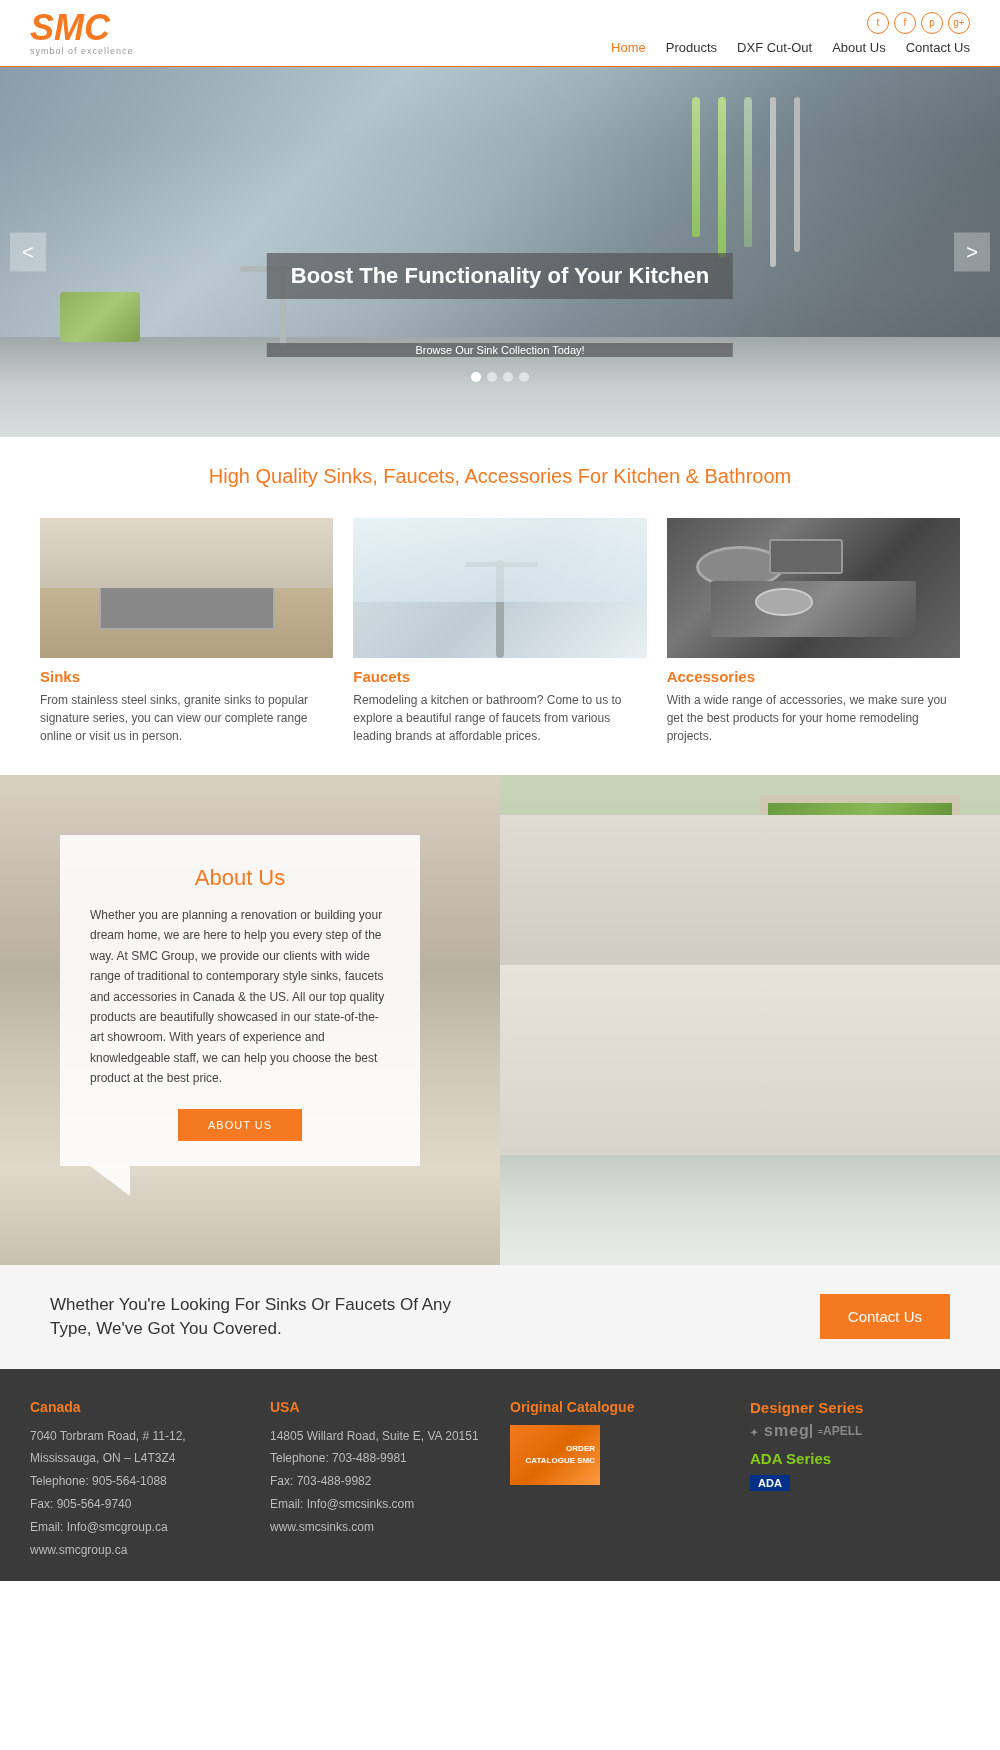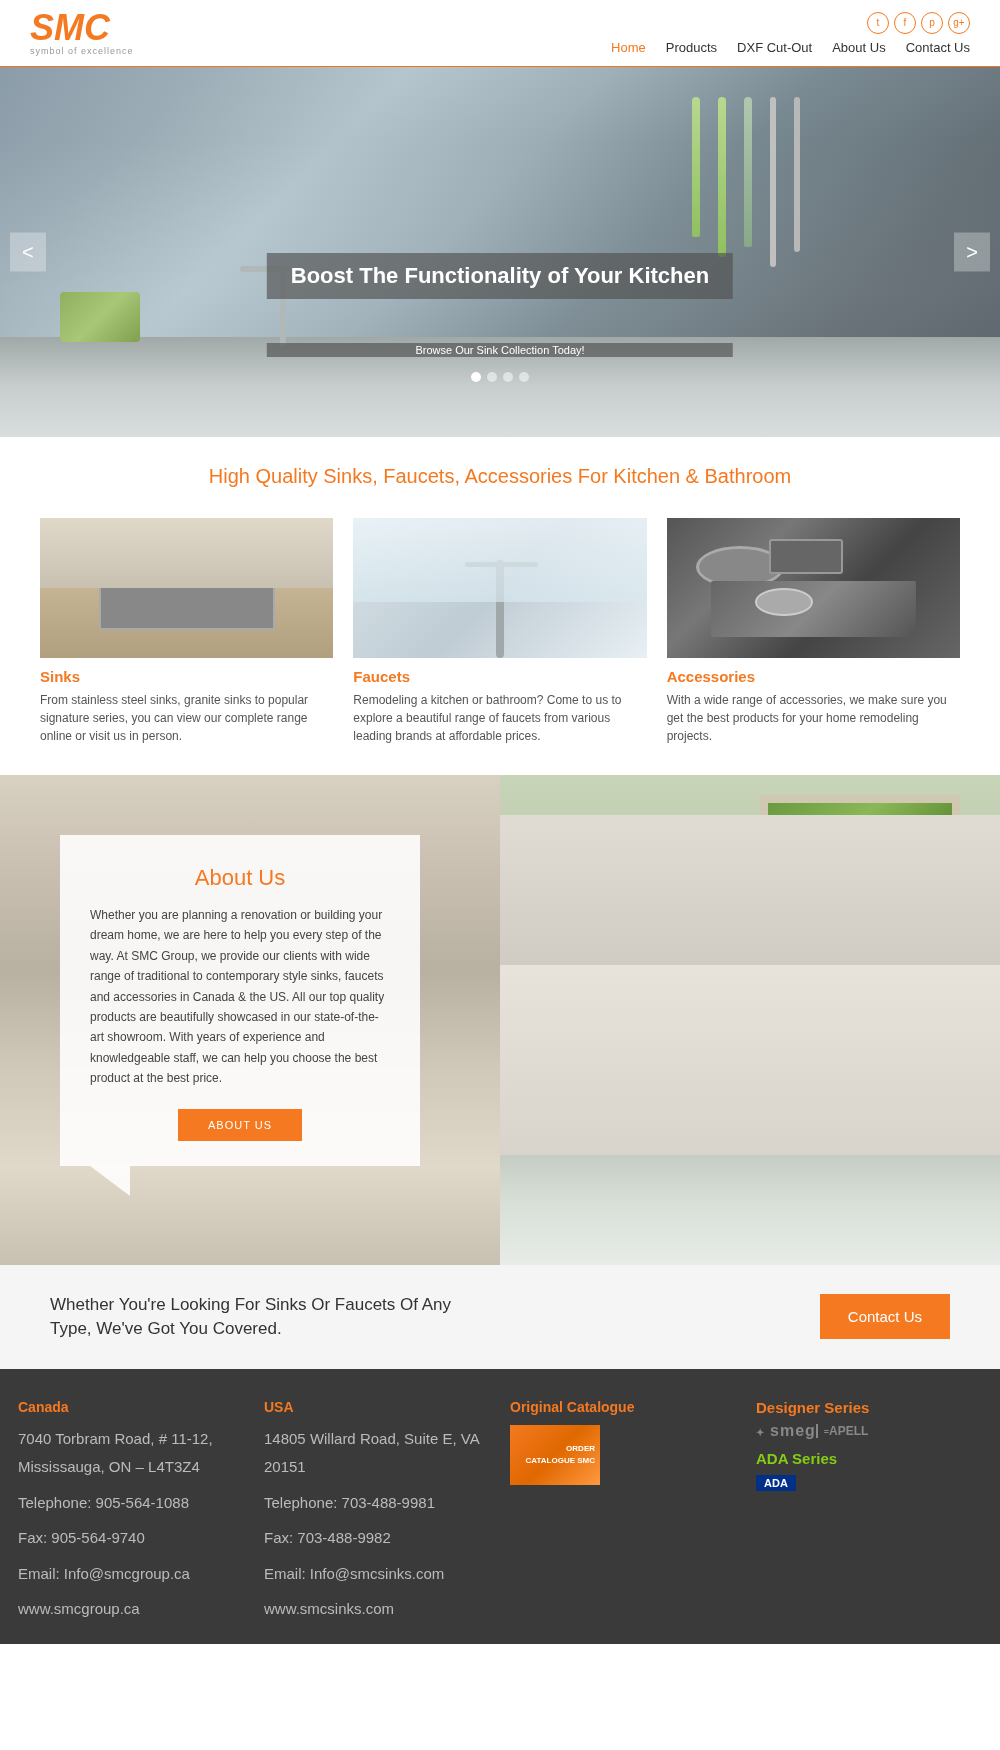--- a/index.html
+++ b/index.html
@@ -184,34 +184,34 @@
     }
     .cta-btn {
       background: #f47920; color: #fff;
       border: none; cursor: pointer;
       padding: 14px 28px; font-size: 15px; white-space: nowrap;
     }
 
     
     .footer {
       background: #3a3a3a;
-      padding: 30px 18px 20px;
+      padding: 30px 30px 20px;
       color: #ccc;
     }
     .footer-grid {
       display: grid;
       grid-template-columns: 1fr 1fr 1fr 1fr;
       gap: 20px;
     }
     .footer-col h4 {
       color: #f47920; font-size: 14px; margin-bottom: 10px; font-weight: 600;
     }
     .footer-col p, .footer-col a {
-      font-size: 15px; color: #bbb; line-height: 1.9;
-      text-decoration: none; display: block; margin-top: 7px;
+      font-size: 12px; color: #bbb; line-height: 1.9;
+      text-decoration: none; display: block;
     }
 
     
     .catalogue-img {
       width: 90px; height: 60px;
       background: linear-gradient(135deg, #f47920 0%, #e06800 50%, #ff9940 100%);
       display: flex; align-items: center; justify-content: center;
       font-size: 9px; color: #fff; text-align: right;
       margin-top: 5px;
       padding: 5px;

